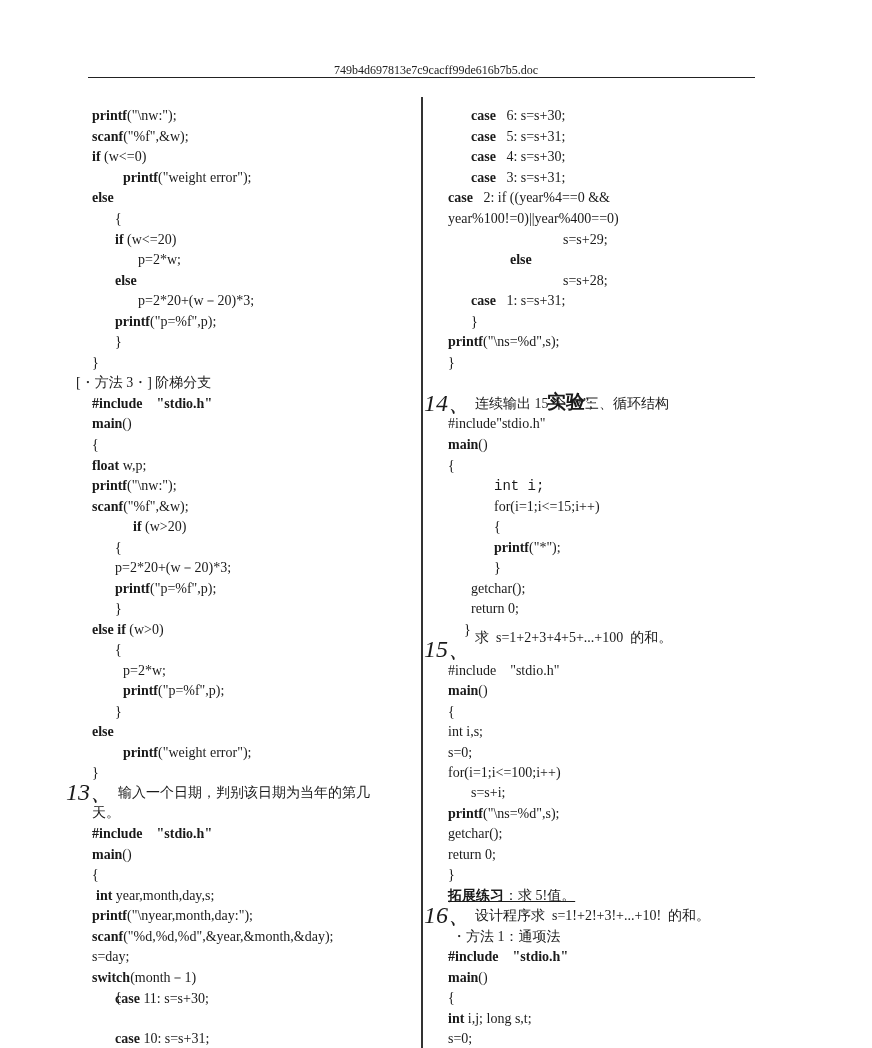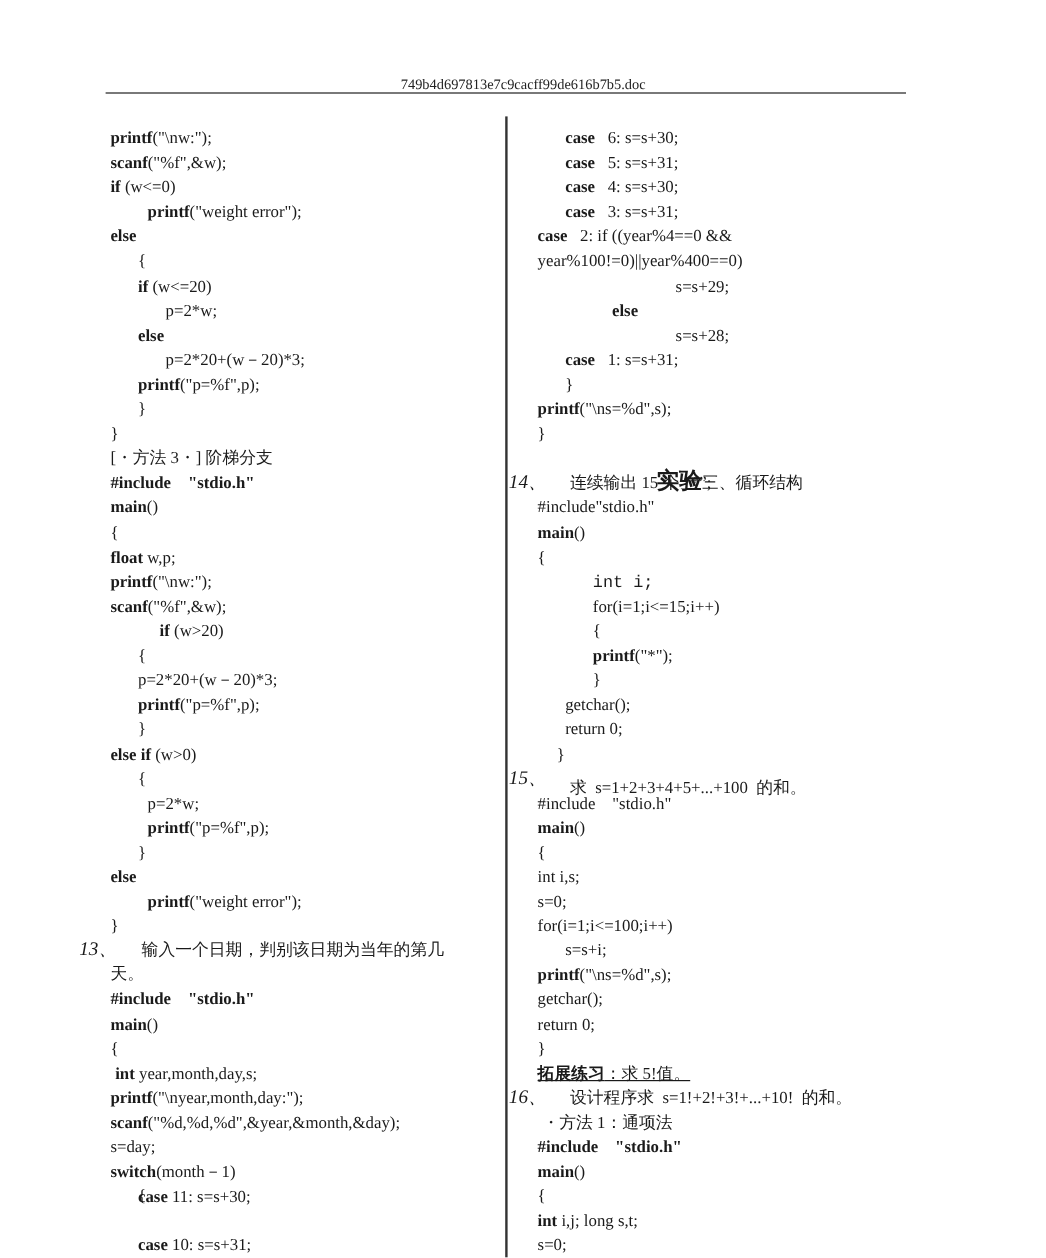--- a/index.html
+++ b/index.html
@@ -20,21 +20,21 @@
   .col-divider {
     position: absolute; left: 421px; top: 97px; width: 0; height: 951px;
     border-left: 2px solid #333;
   }
   .line {
     position: absolute; font-size: 14px; line-height: 18px; white-space: pre;
     color: #1a1a1a;
   }
   .line b { font-weight: bold; }
   .num {
-    position: absolute; font-size: 16px; font-style: italic; line-height: 22px;
+    position: absolute; font-size: 24px; font-style: italic; line-height: 22px;
     white-space: pre; color: #1a1a1a;
   }
   .heading {
     position: absolute; font-size: 14px; line-height: 20px; white-space: pre;
   }
   .heading .big { font-size: 19px; font-weight: bold; margin-top: 40px; }
 </style>
 </head>
 <body>
 
@@ -57,21 +57,21 @@
 <div class="line" style="left: 123px; top: 169px;"><b>printf</b><span>("weight error");</span></div>
 <div class="line" style="left: 92px; top: 189px;"><b>else</b></div>
 <div class="line" style="left: 115px; top: 210px;"><span>{</span></div>
 <div class="line" style="left: 115px; top: 231px;"><b>if</b><span> (w&lt;=20)</span></div>
 <div class="line" style="left: 138px; top: 251px;"><span>p=2*w;</span></div>
 <div class="line" style="left: 115px; top: 272px;"><b>else</b></div>
 <div class="line" style="left: 138px; top: 292px;"><span>p=2*20+(w－20)*3;</span></div>
 <div class="line" style="left: 115px; top: 313px;"><b>printf</b><span>("p=%f",p);</span></div>
 <div class="line" style="left: 115px; top: 333px;"><span>}</span></div>
 <div class="line" style="left: 92px; top: 354px;"><span>}</span></div>
-<div class="line" style="left: 92px; top: 374px;"><span>[・方法 3・] 阶梯分支</span></div>
+<div class="line" style="left: 76px; top: 374px;"><span>[・方法 3・] 阶梯分支</span></div>
 <div class="line" style="left: 92px; top: 395px;"><b>#include    "stdio.h"</b></div>
 <div class="line" style="left: 92px; top: 415px;"><b>main</b><span>()</span></div>
 <div class="line" style="left: 92px; top: 436px;"><span>{</span></div>
 <div class="line" style="left: 92px; top: 457px;"><b>float</b><span> w,p;</span></div>
 <div class="line" style="left: 92px; top: 477px;"><b>printf</b><span>("\nw:");</span></div>
 <div class="line" style="left: 92px; top: 498px;"><b>scanf</b><span>("%f",&amp;w);</span></div>
 <div class="line" style="left: 92px; top: 518px; margin-left: 41px;"><b>if</b><span> (w&gt;20)</span></div>
 <div class="line" style="left: 115px; top: 539px;"><span>{</span></div>
 <div class="line" style="left: 115px; top: 559px;"><span>p=2*20+(w－20)*3;</span></div>
 <div class="line" style="left: 115px; top: 580px;"><b>printf</b><span>("p=%f",p);</span></div>
@@ -136,15 +136,15 @@
 <div class="line" style="left: 448px; top: 948px;"><b>#include    "stdio.h"</b></div>
 <div class="line" style="left: 448px; top: 969px;"><b>main</b><span>()</span></div>
 <div class="line" style="left: 448px; top: 989px;"><span>{</span></div>
 <div class="line" style="left: 448px; top: 1010px;"><b>int</b><span> i,j; long s,t;</span></div>
 <div class="line" style="left: 448px; top: 1030px;"><span>s=0;</span></div>
 <div class="num" style="left: 66px; top: 781px;">13、</div>
 <div class="line" style="left: 118px; top: 784px;">输入一个日期，判别该日期为当年的第几</div>
 <div class="num" style="left: 424px; top: 392px;">14、</div>
 <div class="line" style="left: 475px; top: 395px;">连续输出 15 个 “*”;</div>
 <div class="num" style="left: 424px; top: 638px;">15、</div>
-<div class="line" style="left: 475px; top: 649px;">求  s=1+2+3+4+5+...+100  的和。</div>
+<div class="line" style="left: 475px; top: 629px;">求  s=1+2+3+4+5+...+100  的和。</div>
 <div class="num" style="left: 424px; top: 904px;">16、</div>
 <div class="line" style="left: 475px; top: 907px;">设计程序求  s=1!+2!+3!+...+10!  的和。</div>
 
 </body></html>

